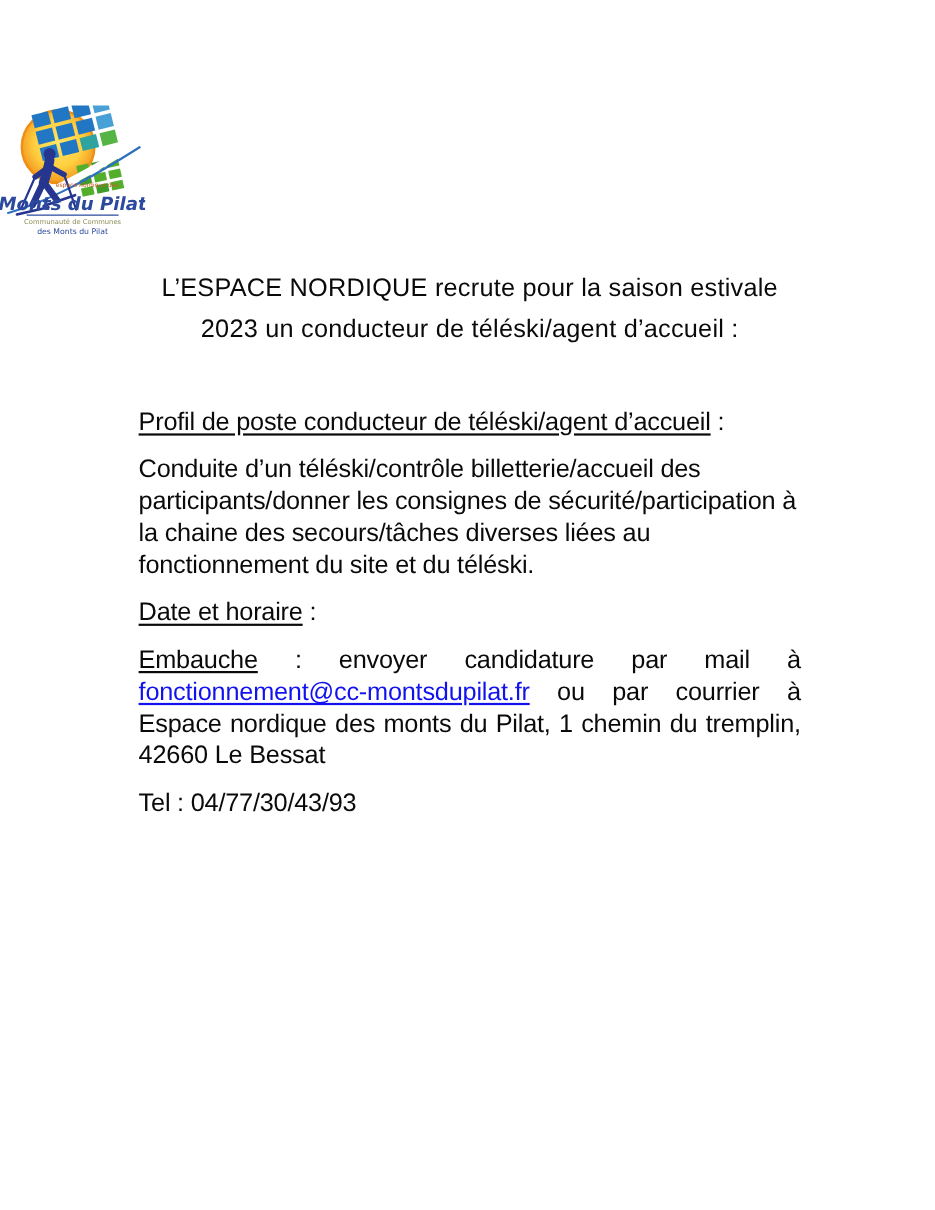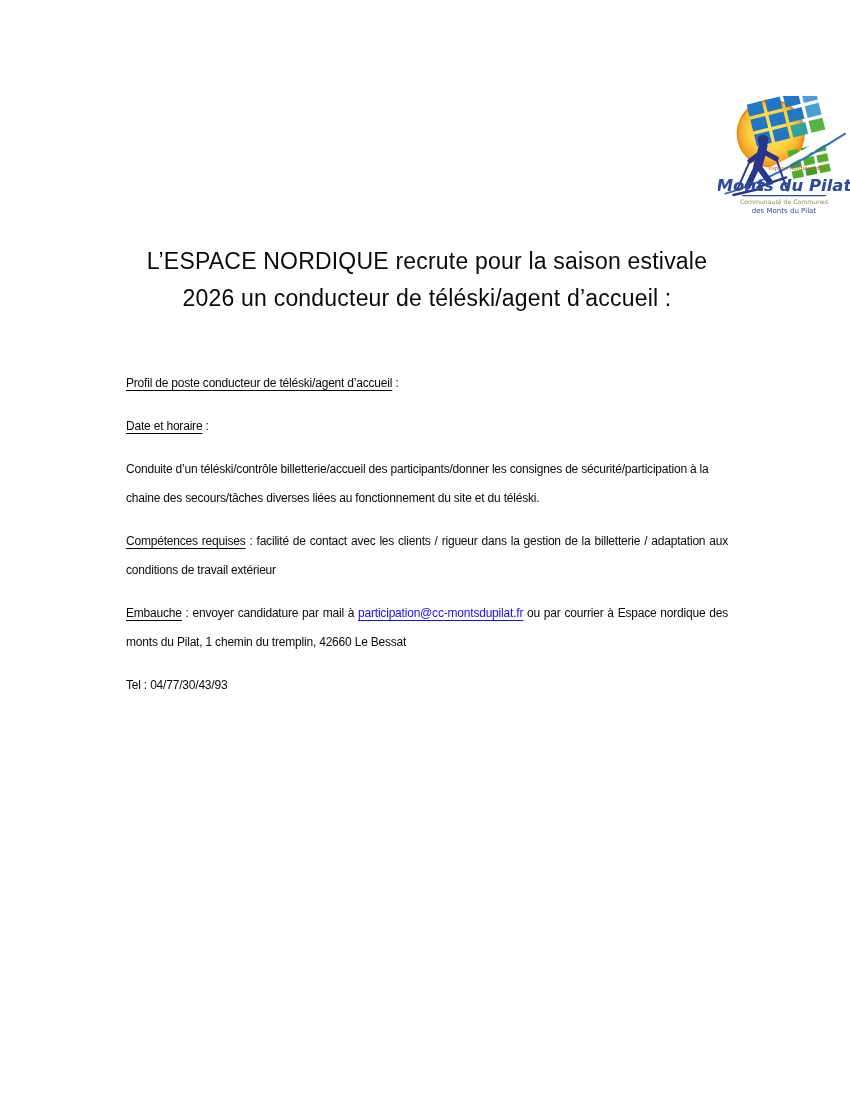--- a/index.html
+++ b/index.html
@@ -8,37 +8,37 @@
     width: 850px;
     height: 1100px;
     background: #ffffff;
     font-family: "Liberation Sans", sans-serif;
     color: #0a0a0a;
     overflow: hidden;
   }
   .logo-wrap {
     padding-top: 96px;
     display: flex;
-    justify-content: flex-end;
+    justify-content: flex-start;
   }
   .content {
     width: 602px;
     margin: 0 auto 0 126px;
   }
   .doc-title {
     margin: 26px 0 0 0;
     font-size: 23px;
     font-weight: normal;
     line-height: 37px;
     text-align: center;
     letter-spacing: 0.2px;
   }
   .body-text {
     margin-top: 52px;
-    font-size: 12px;
+    font-size: 23px;
     line-height: 29px;
     letter-spacing: -0.2px;
   }
   .body-text p { margin: 0 0 14px 0; }
   .body-text p.just { text-align: justify; }
   .u { text-decoration: underline; text-underline-offset: 3px; }
   a.email-link {
     color: #1212ee;
     text-decoration: underline;
     text-underline-offset: 3px;
@@ -115,34 +115,33 @@
 
       <text x="60" y="98" font-size="5.6" text-anchor="middle" fill="#8c8c55">Communauté de Communes</text>
       <text x="60" y="106" font-size="6.4" text-anchor="middle" fill="#2b4a9e">des Monts du Pilat</text>
     </svg>
   </div>
 
   <div class="content">
 
     <h1 class="doc-title">
       <div>L’ESPACE NORDIQUE recrute pour la saison estivale</div>
-      <div>2026 un conducteur de téléski/agent d’accueil :</div>
+      <div>2023 un conducteur de téléski/agent d’accueil :</div>
     </h1>
 
     <div class="body-text">
 
       <p><span class="u">Profil de poste conducteur de téléski/agent d’accueil</span><span> :</span></p>
 
+      <p>Conduite d’un téléski/contrôle billetterie/accueil des participants/donner les consignes de sécurité/participation à la chaine des secours/tâches diverses liées au fonctionnement du site et du téléski.</p>
+
       <p><span class="u">Date et horaire</span><span> :</span></p>
-
-      <p>Conduite d’un téléski/contrôle billetterie/accueil des participants/donner les consignes de sécurité/participation à la chaine des secours/tâches diverses liées au fonctionnement du site et du téléski.</p>
 
 
 
-      <p class="just"><span class="u">Compétences requises</span><span> : facilité de contact avec les clients / rigueur dans la gestion de la billetterie / adaptation aux conditions de travail extérieur</span></p>
 
-      <p class="just"><span class="u">Embauche</span><span> : envoyer candidature par mail à </span><a class="email-link">participation@cc-montsdupilat.fr</a><span> ou par courrier à Espace nordique des monts du Pilat, 1 chemin du tremplin, 42660 Le Bessat</span></p>
+      <p class="just"><span class="u">Embauche</span><span> : envoyer candidature par mail à </span><a class="email-link">fonctionnement@cc-montsdupilat.fr</a><span> ou par courrier à Espace nordique des monts du Pilat, 1 chemin du tremplin, 42660 Le Bessat</span></p>
 
       <p>Tel : 04/77/30/43/93</p>
 
     </div>
   </div>
 </div>
 
 </body></html>

